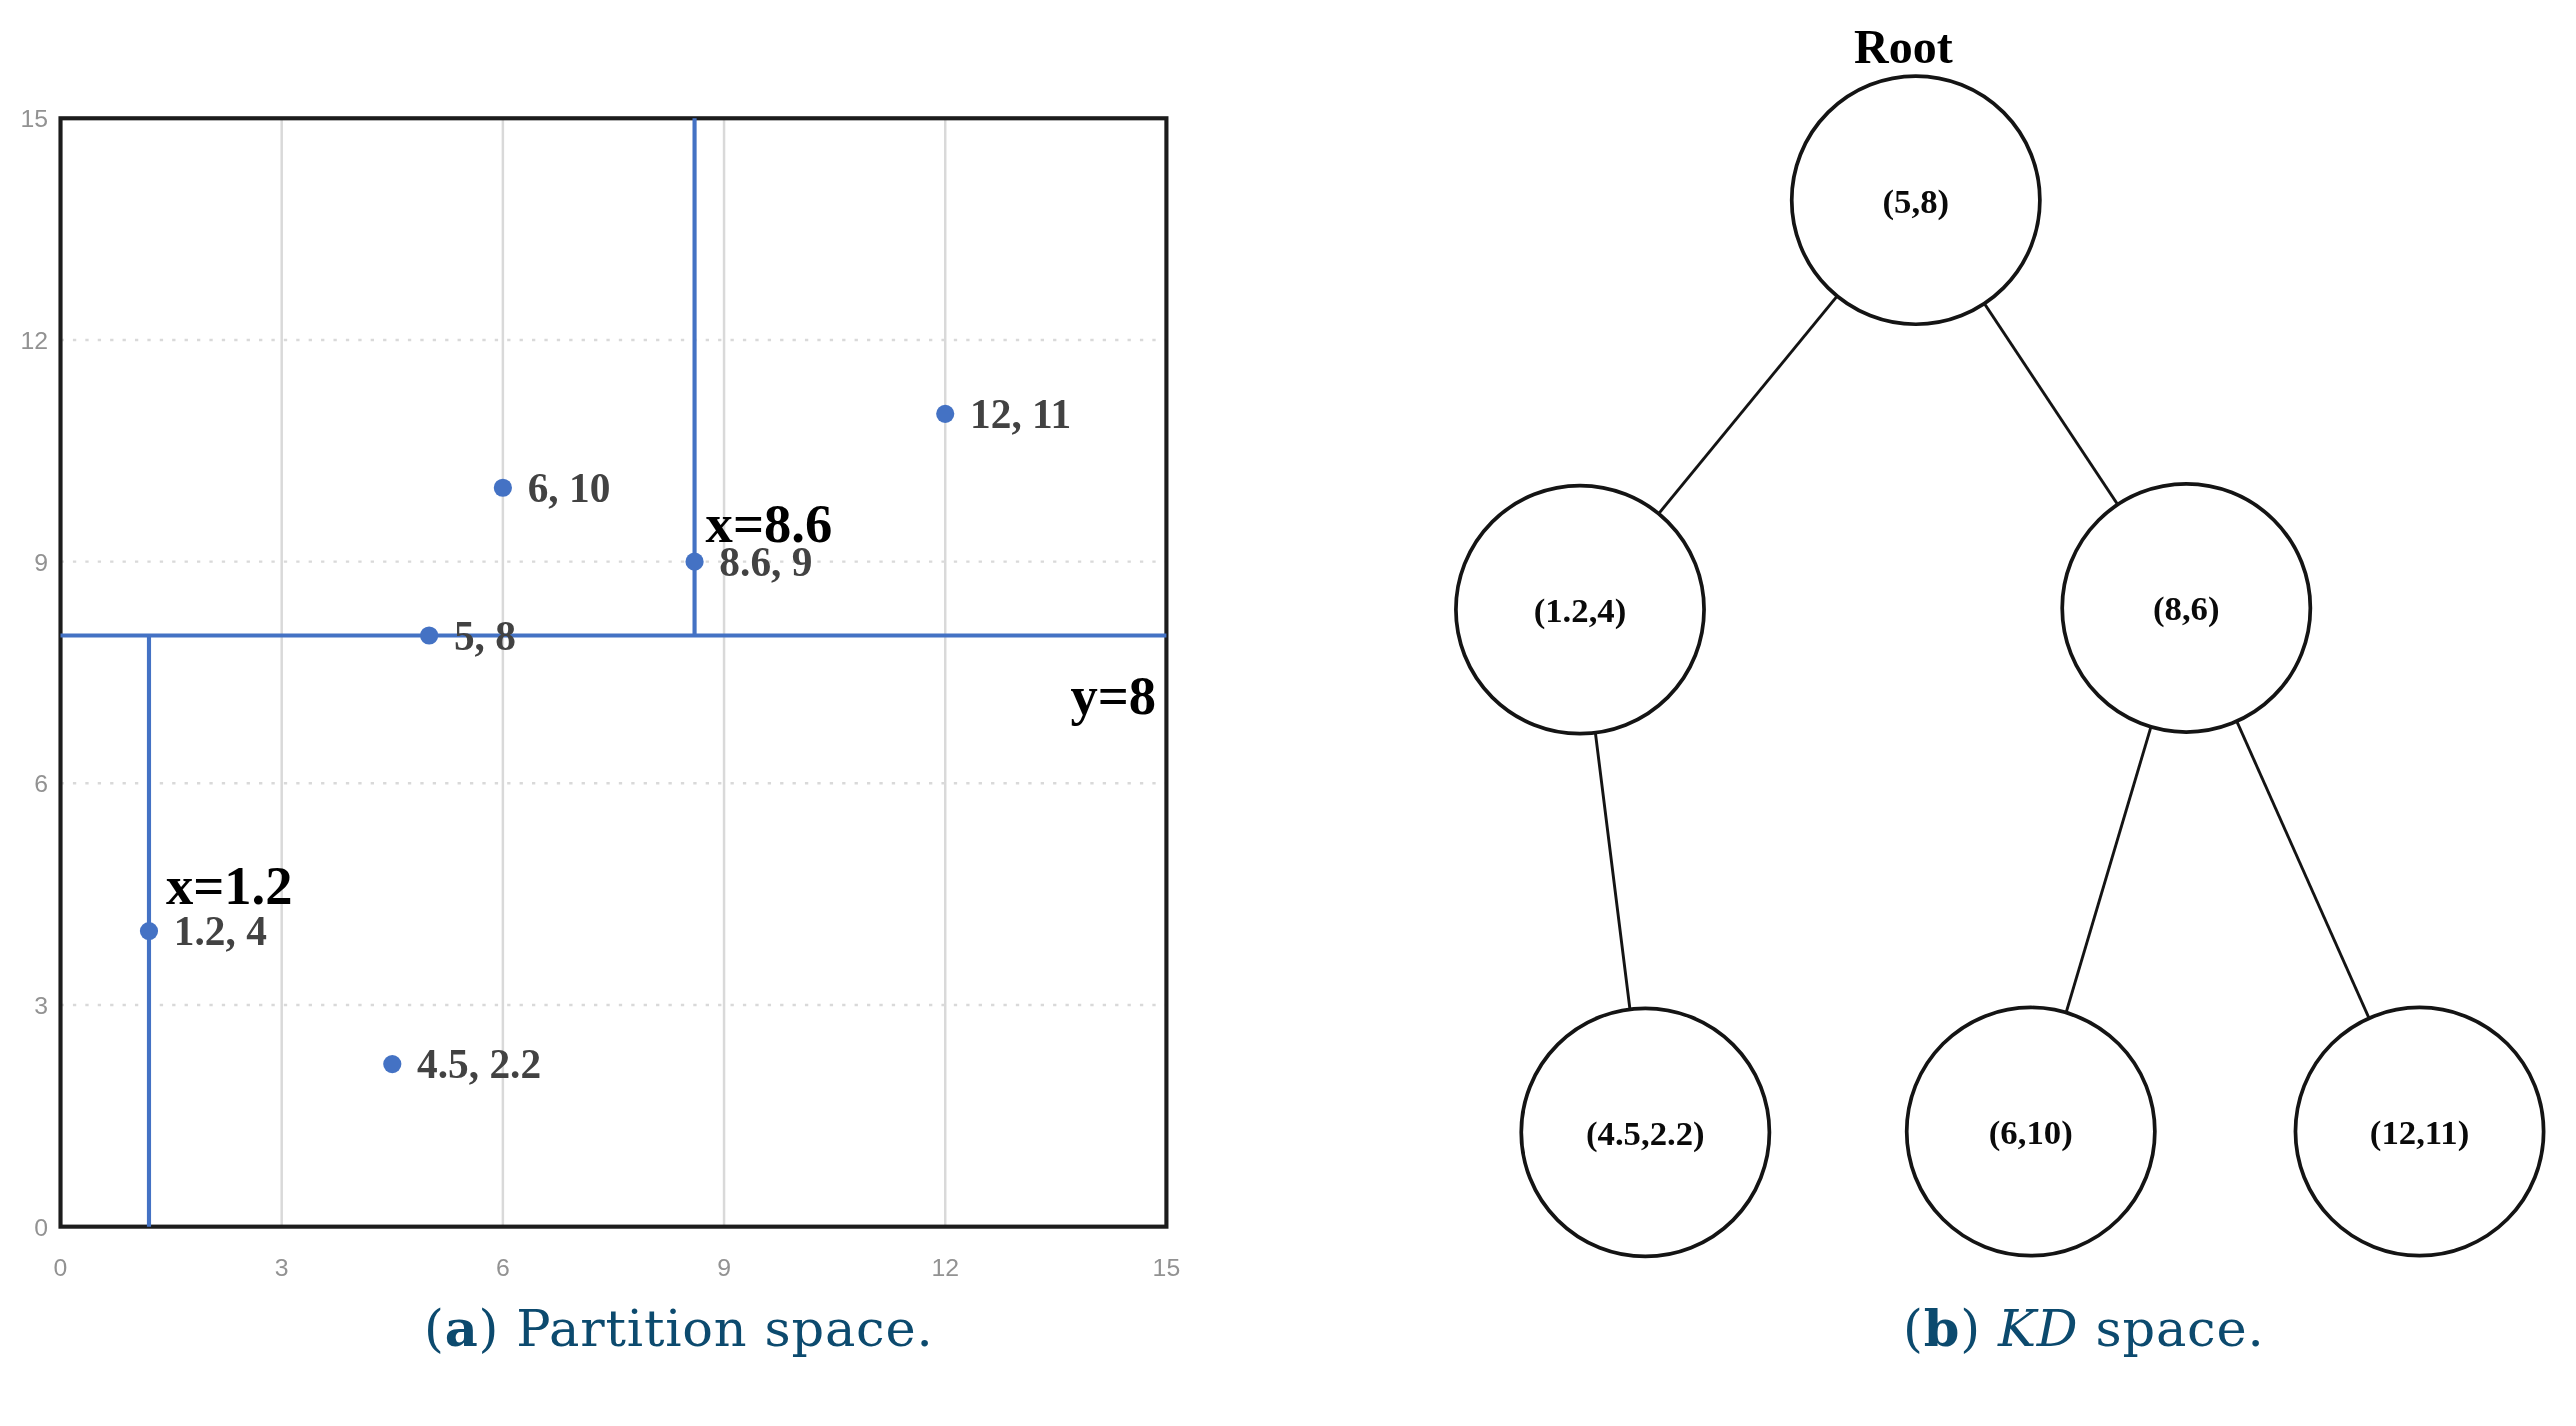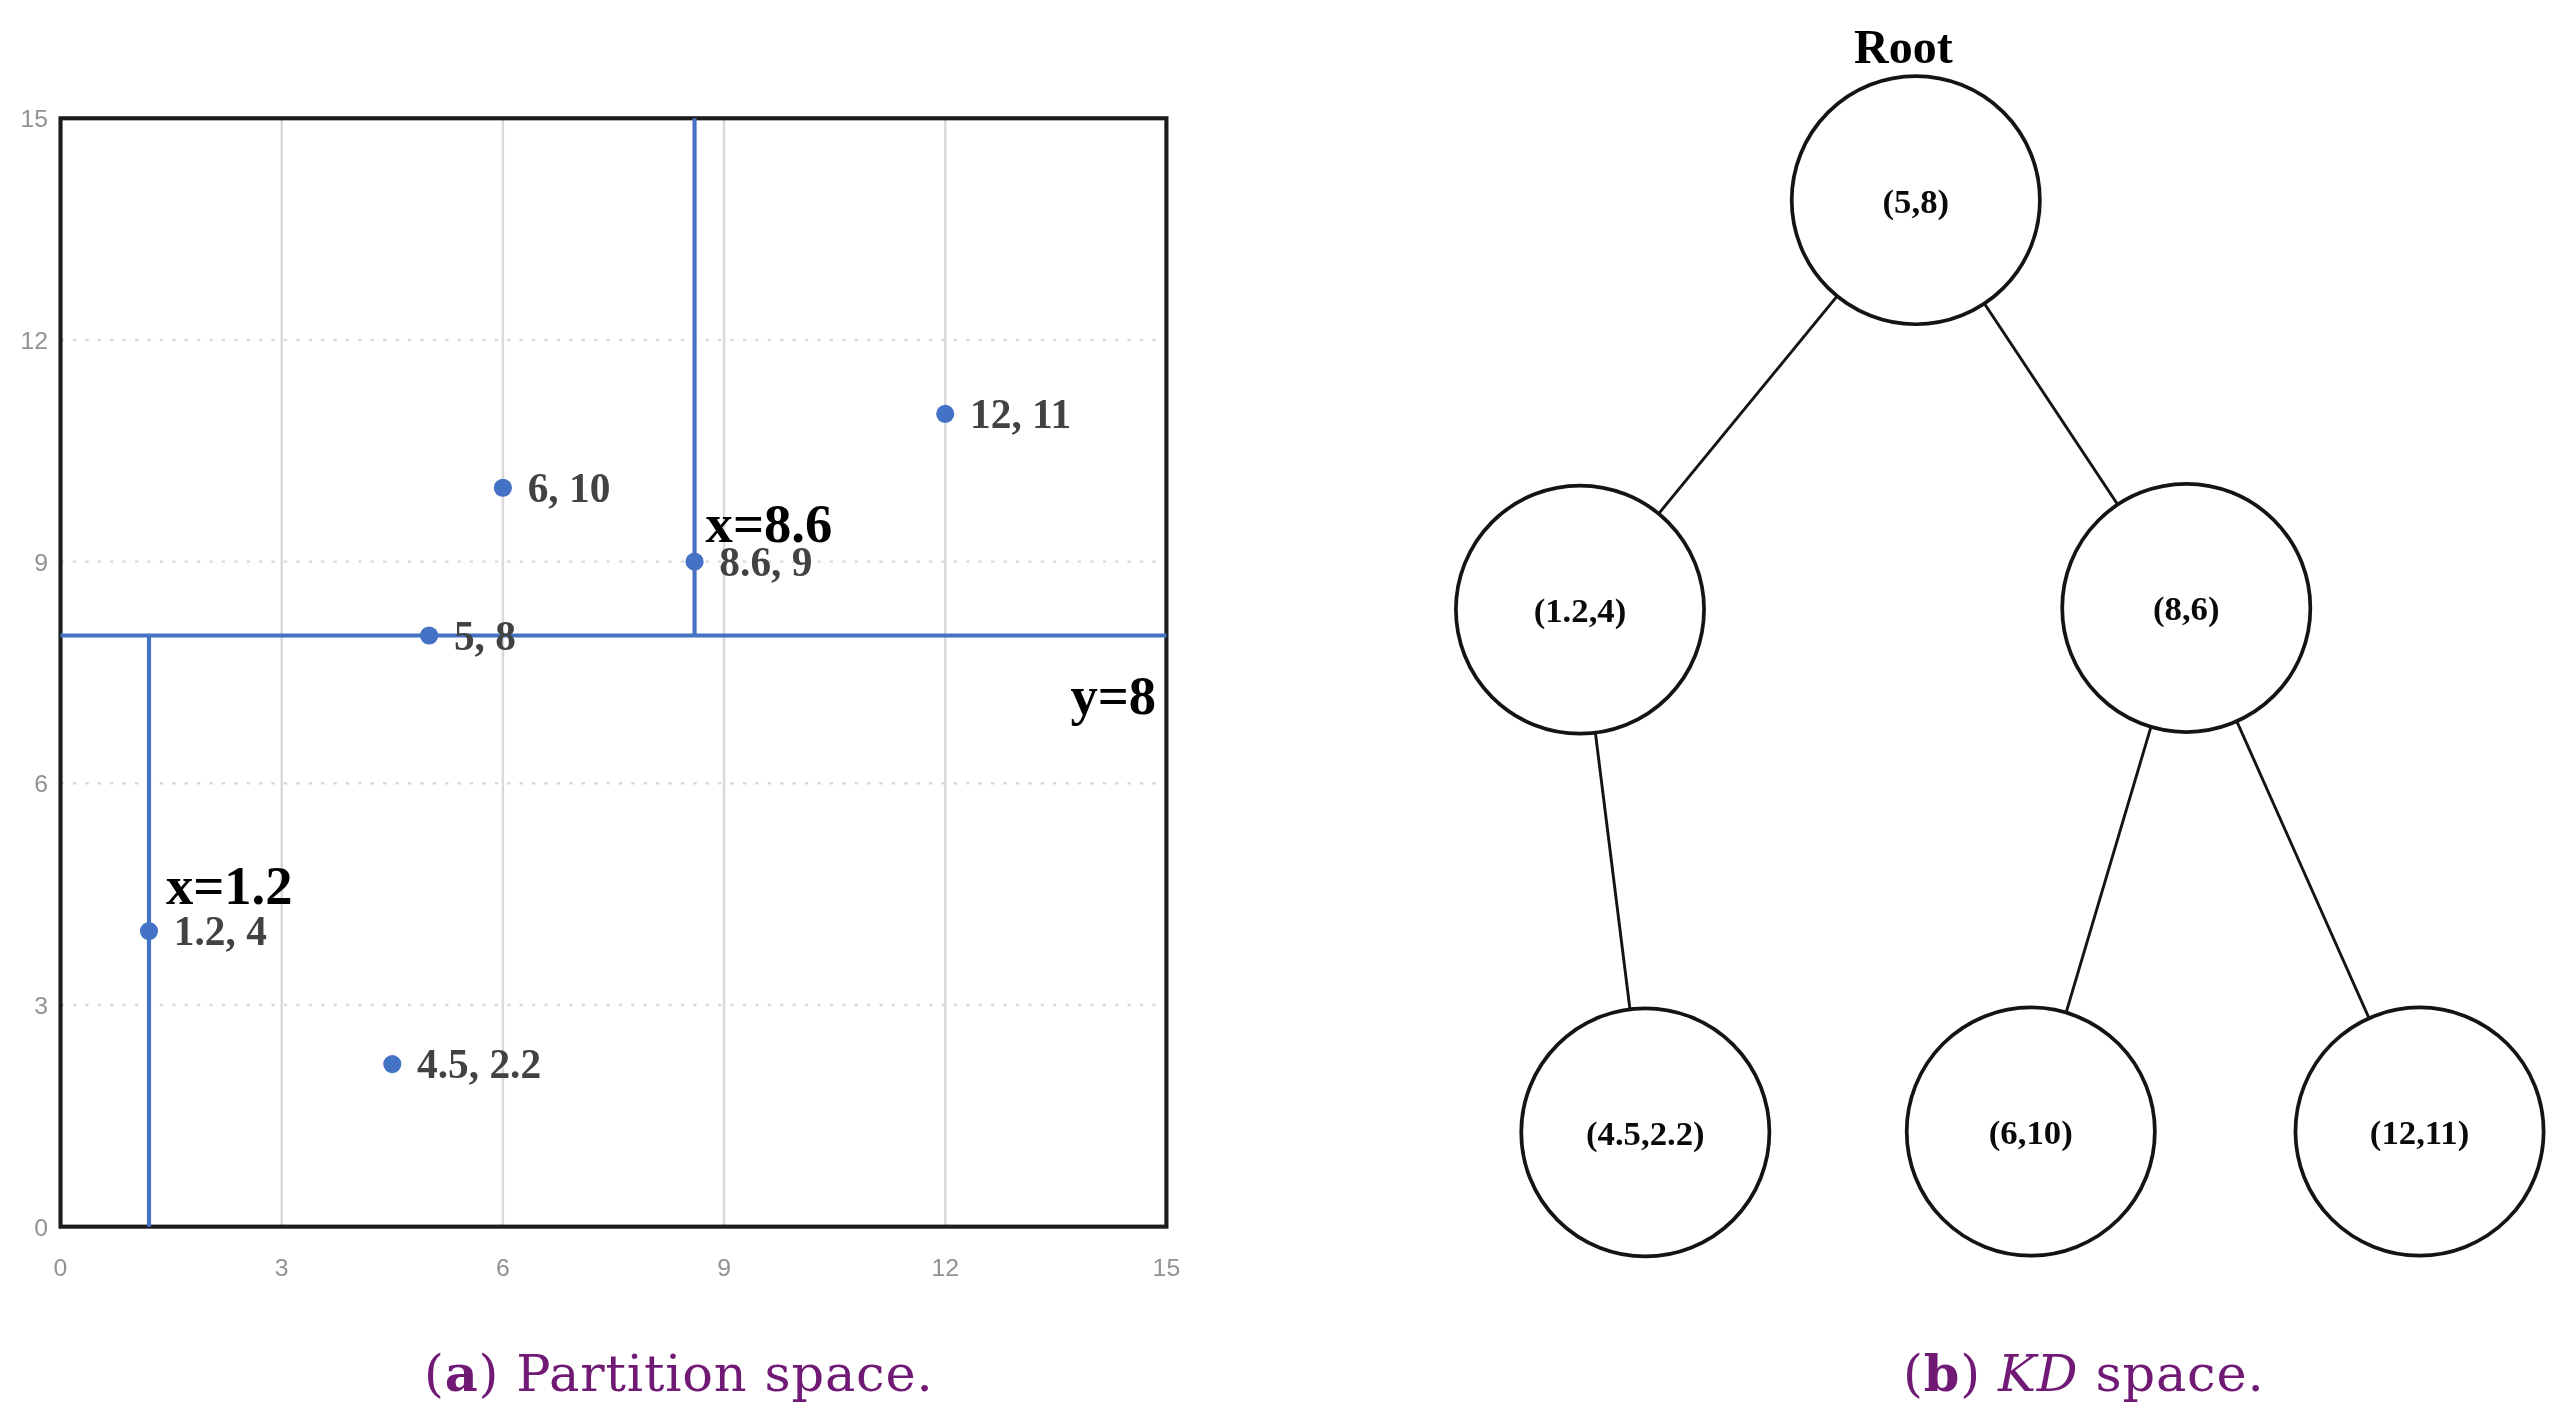--- a/index.html
+++ b/index.html
@@ -1,19 +1,19 @@
 <!DOCTYPE html>
 <html style="font-size:13.2px"><head>
 <meta charset="utf-8">
 <style>
   html,body{margin:0;padding:0;background:#fff;}
   .page{position:relative;width:2576px;height:1426px;background:#fff;overflow:hidden;
         font-family:"Liberation Serif", serif;}
   #scene{position:absolute;left:0;top:0;width:2576px;height:1426px;}
-  .caption{position:absolute;top:1343px;font:51px "DejaVu Serif", serif;color:#701a75;
+  .caption{position:absolute;top:1298px;font:51px "DejaVu Serif", serif;color:#0c4a6e;
            white-space:nowrap;letter-spacing:0.8px;}
   #capA{left:424px;}
   #capB{left:1903px;}
   .caption b{font-weight:bold;}
   .caption i{font-style:italic;}
 </style>
 </head>
 <body>
 
 <div class="page">

